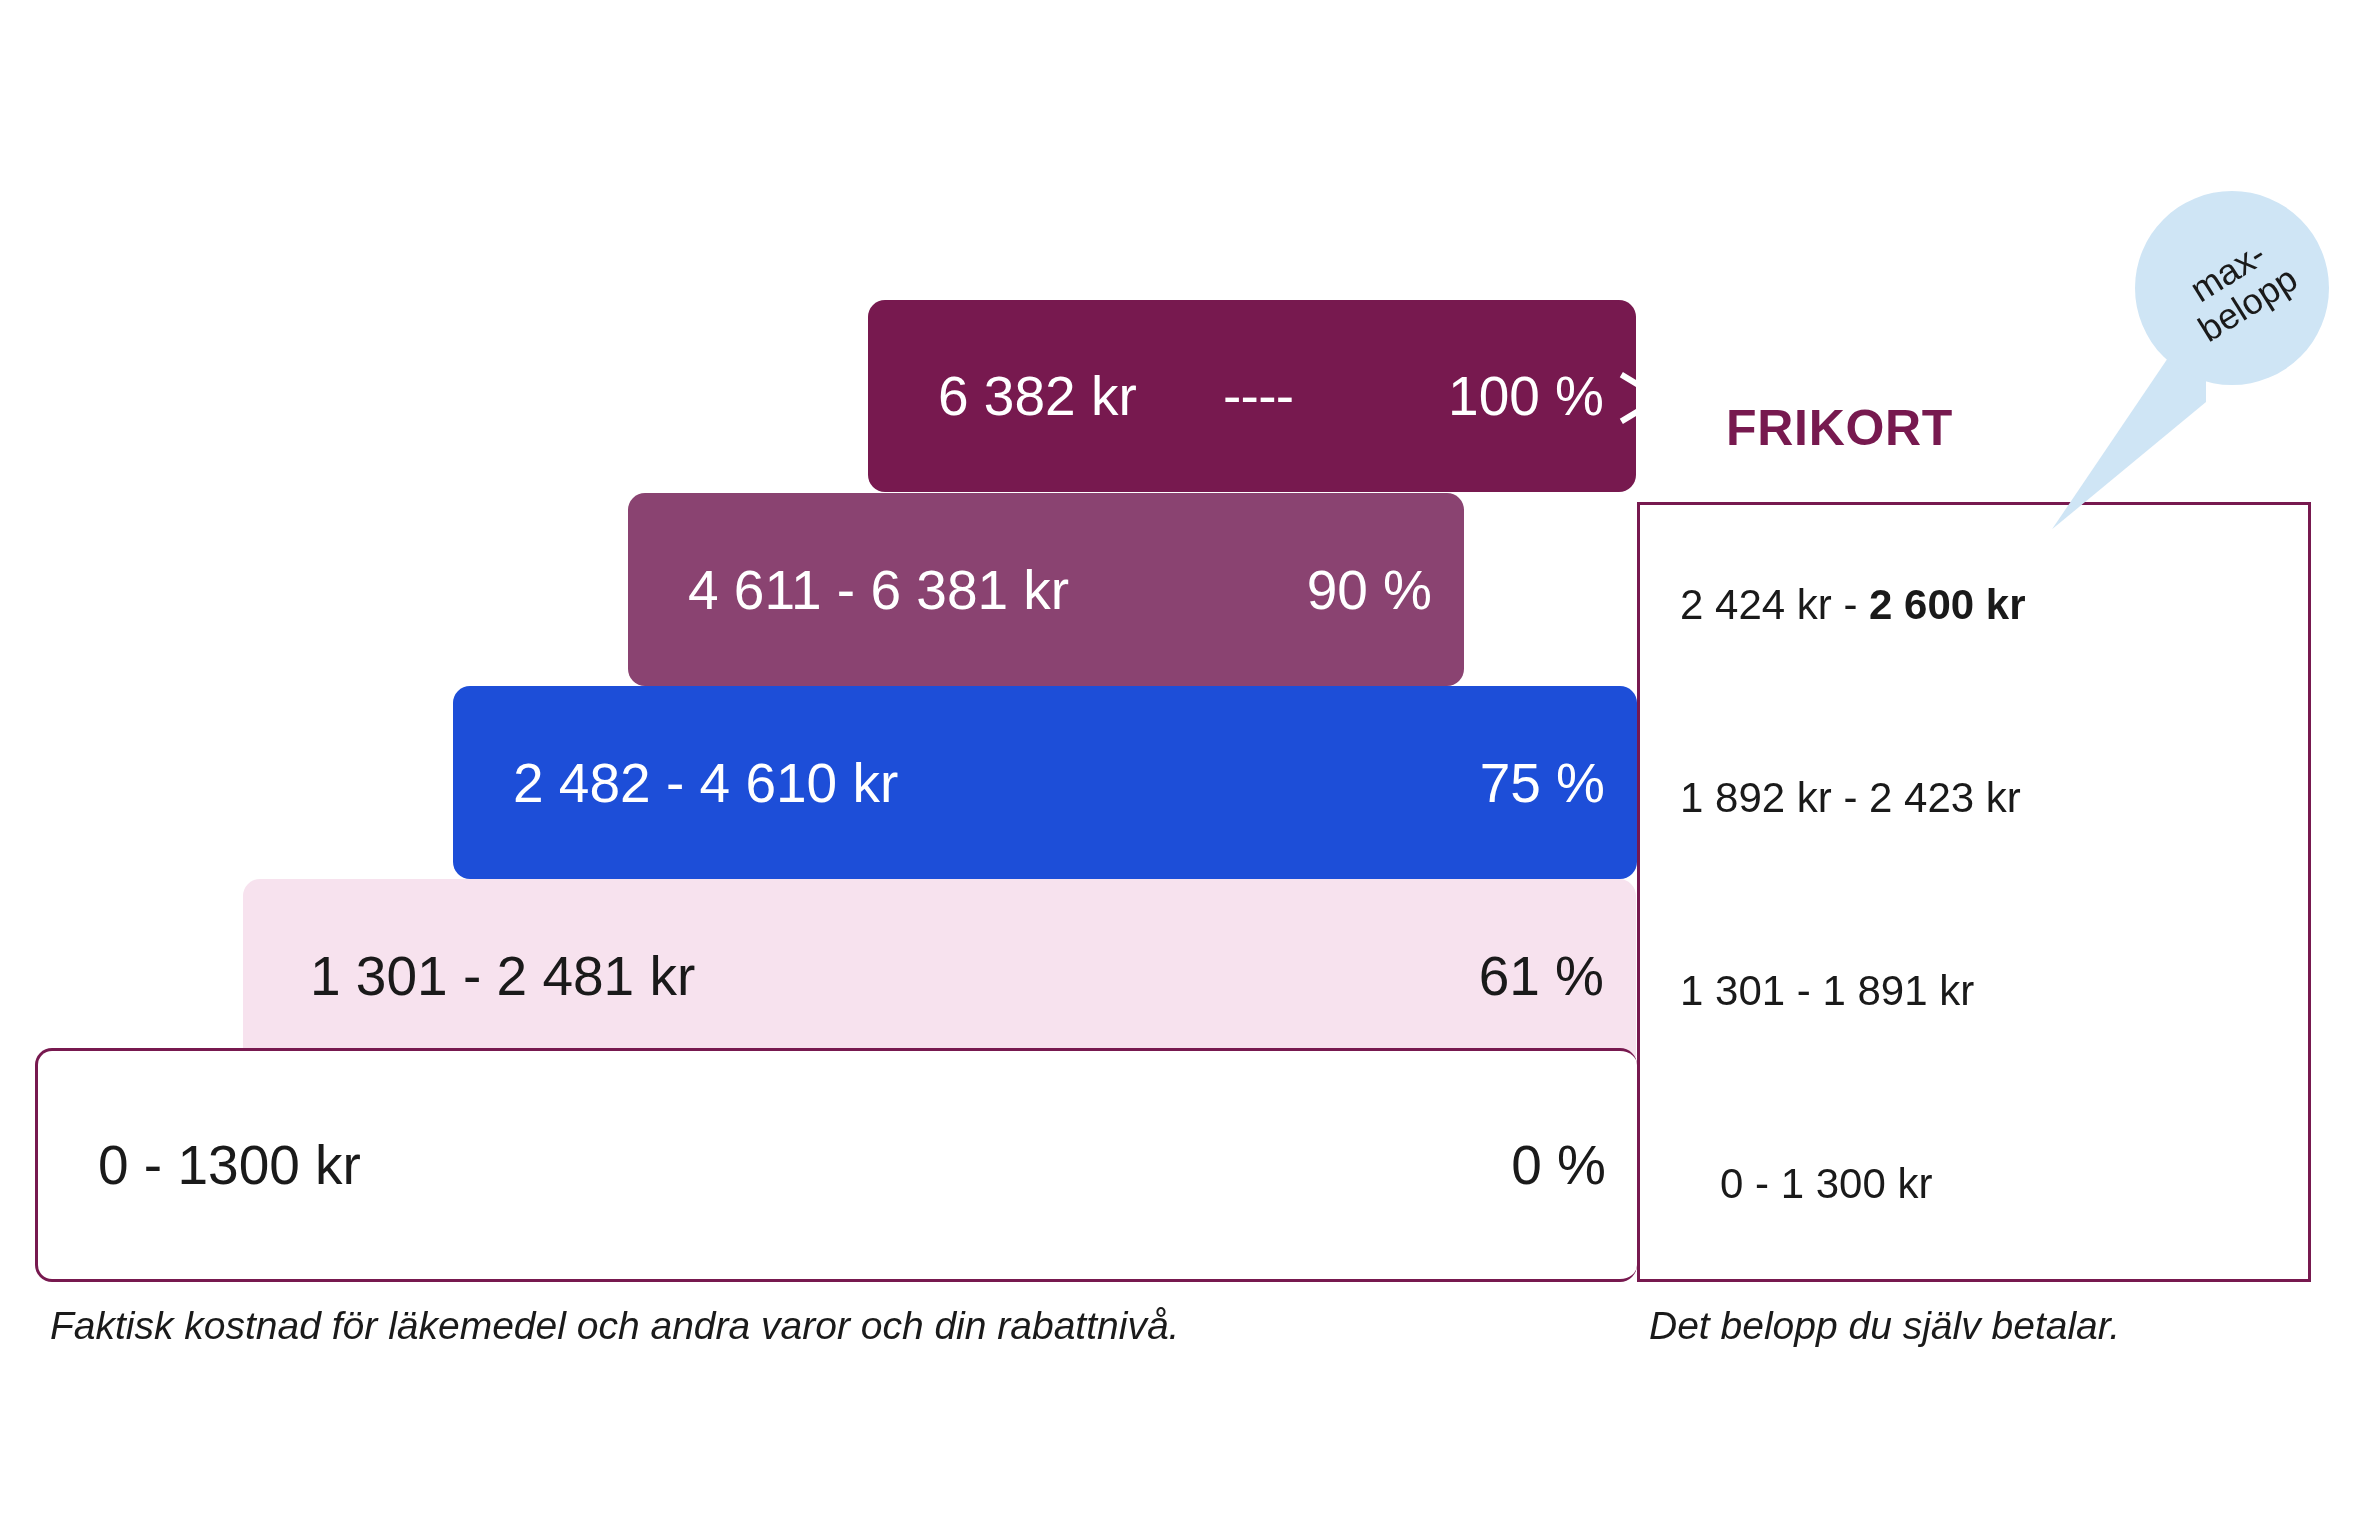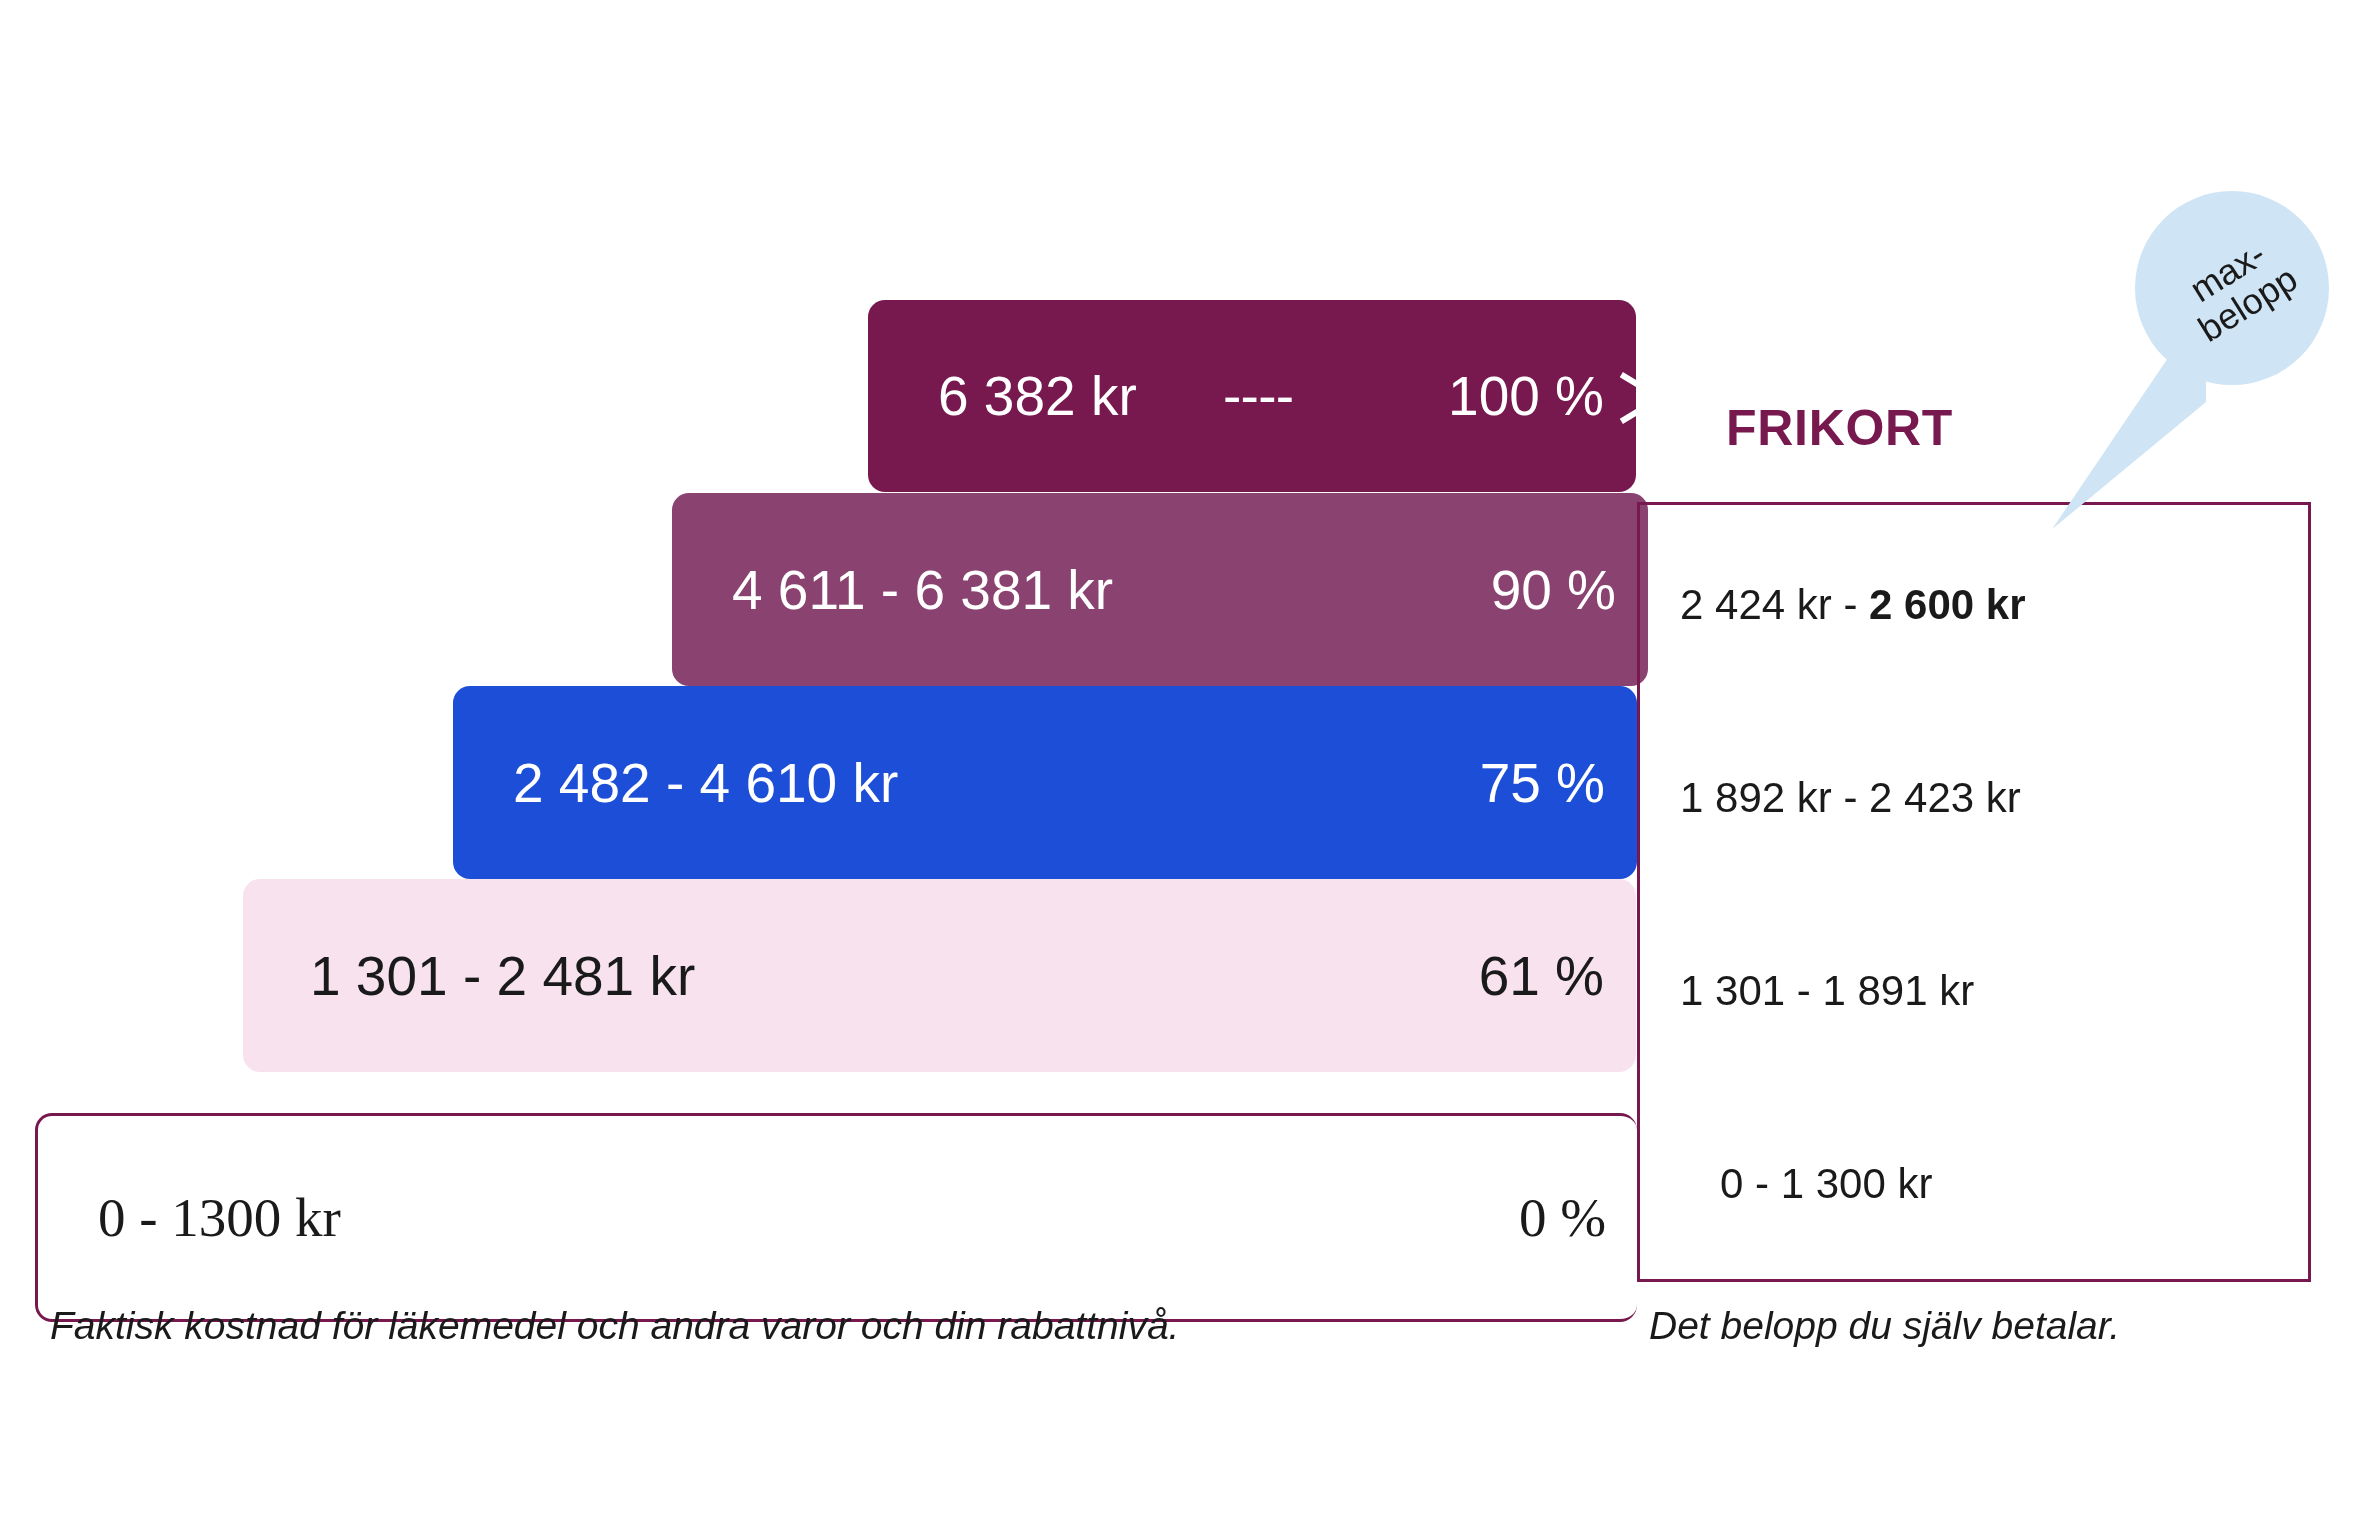--- a/index.html
+++ b/index.html
@@ -48,23 +48,23 @@
     left: 868px;
     top: 300px;
     width: 768px;
     height: 192px;
     background: #77194f;
   }
   #step-100 .cost { left: 70px; }
   #step-100 .dashes { position: absolute; left: 355px; letter-spacing: -0.7px; }
 
   #step-90 {
-    left: 672px;
+    left: 628px;
     top: 493px;
-    width: 976px;
+    width: 836px;
     height: 193px;
     background: #8a4371;
     text-align: center;
   }
   #step-90 .cost { left: 60px; }
 
   #step-75 {
     left: 453px;
     top: 686px;
     width: 1184px;
@@ -78,28 +78,27 @@
     top: 879px;
     width: 1393px;
     height: 193px;
     background: #f7e2ee;
     color: #1a1a1a;
   }
   #step-50 .cost { left: 67px; }
 
   #step-0 {
     left: 35px;
-    top: 1113px;
+    top: 1048px;
     width: 1602px;
-    height: 209px;
+    height: 234px;
     background: #ffffff;
     border: 3.4px solid #77194f;
     border-right: none;
     color: #1a1a1a;
-    font-family: Liberation Serif, serif;
   }
   #step-0 .cost { left: 60px; }
   #step-0 .pct { right: 31px; }
 
   
   #right-panel {
     position: absolute;
     left: 1637px;
     top: 502px;
     width: 674px;

